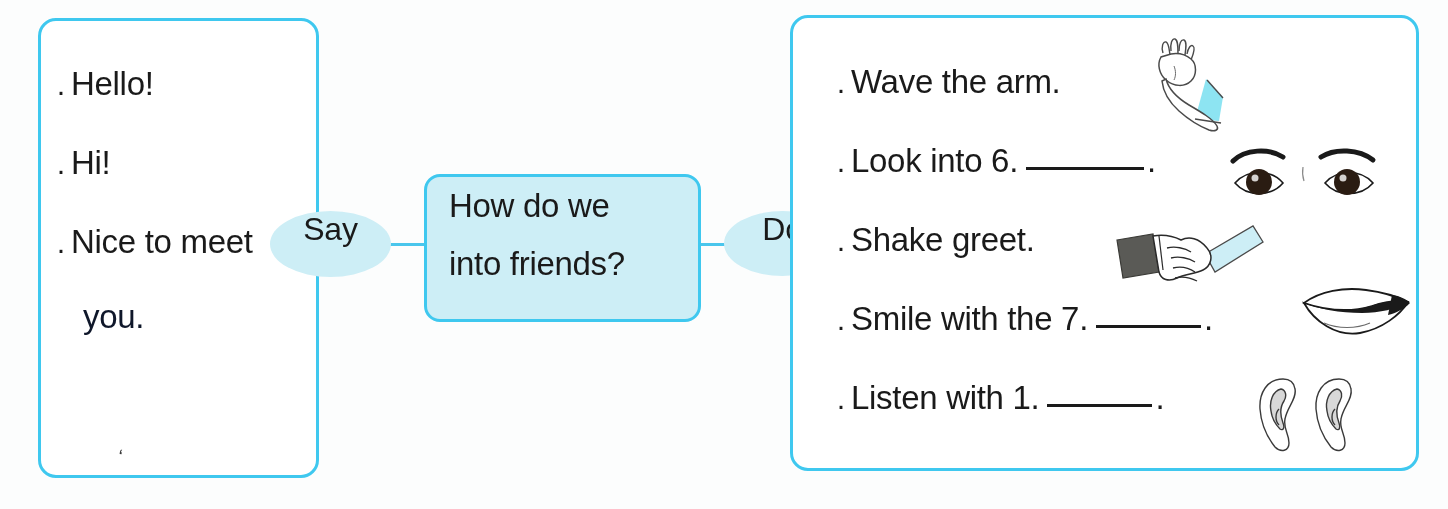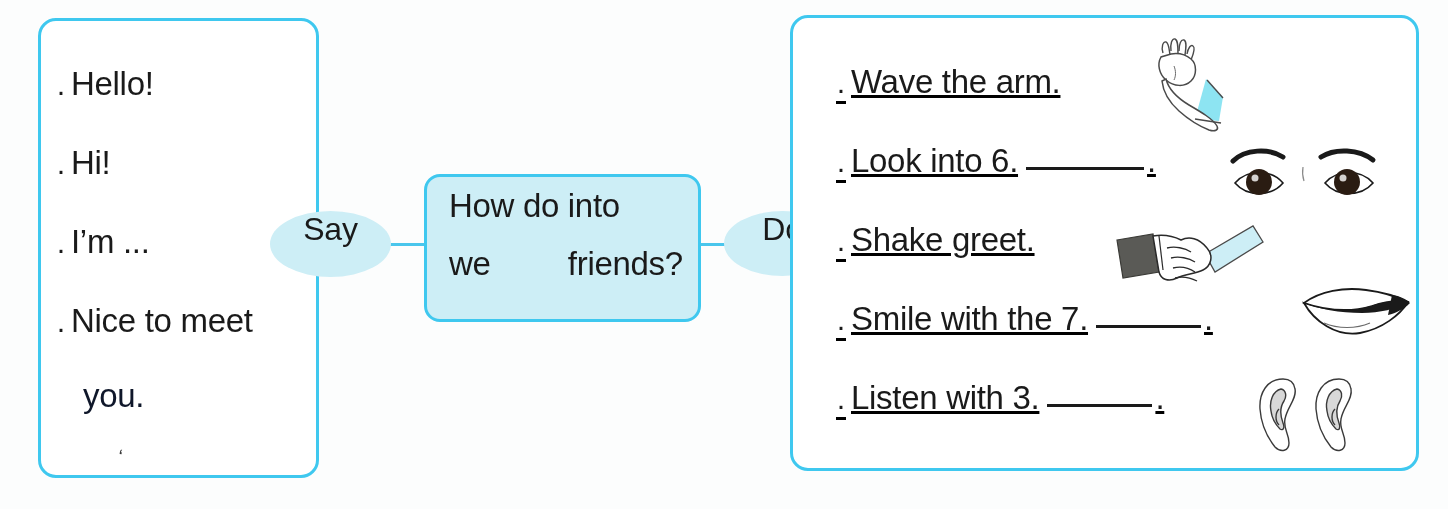--- a/index.html
+++ b/index.html
@@ -29,22 +29,22 @@
 
   #center-box {
     position: absolute;
     left: 424px; top: 174px;
     width: 277px; height: 148px;
     box-sizing: border-box;
     border: 3px solid #3fc8ef;
     border-radius: 16px;
     background: #cdeef6;
     display: flex;
-    flex-direction: row;
-    justify-content: space-between;
+    flex-direction: column;
+    justify-content: flex-start;
     padding-left: 22px;
   }
   #center-box .cline {
     font-size: 33px;
     color: #1a1a1a;
     line-height: 1.75;
     letter-spacing: -0.3px;
   }
 
   
@@ -79,21 +79,21 @@
   }
   #left-list  { left: 56px;  top: 62px;  width: 250px; }
   #right-list { left: 836px; top: 60px;  width: 580px; }
 
   .bullet-row {
     display: flex;
     align-items: flex-start;
     position: relative;
   }
   #left-list  .bullet-row { height: 79px; }
-  #right-list .bullet-row { height: 79px; text-decoration: underline; }
+  #right-list .bullet-row { height: 79px; }
 
   .bullet-dot {
     width: 15px;
     flex: 0 0 15px;
     font-size: 30px;
     line-height: 1;
     color: #1a1a1a;
     padding-top: 14px;
   }
   .bullet-dot::before { content: "\00B7"; }
@@ -153,24 +153,20 @@
     <li class="bullet-row">
       <span class="bullet-dot"></span>
       <span class="bullet-text">Hello!</span>
     </li>
     <li class="bullet-row">
       <span class="bullet-dot"></span>
       <span class="bullet-text">Hi!</span>
     </li>
     <li class="bullet-row">
       <span class="bullet-dot"></span>
-      <span class="bullet-text">I’m ...</span>
-    </li>
-    <li class="bullet-row">
-      <span class="bullet-dot"></span>
       <span class="bullet-text">Nice to meet</span>
     </li>
     <li class="cont-line">you.</li>
   </ul>
 
   <div id="stray-mark">ʻ</div>
 
   <div class="connector" id="conn-left"></div>
   <div class="connector" id="conn-right"></div>
 
@@ -201,21 +197,21 @@
     <li class="bullet-row">
       <span class="bullet-dot"></span>
       <span class="bullet-text">Shake greet.</span>
     </li>
     <li class="bullet-row">
       <span class="bullet-dot"></span>
       <span class="bullet-text"><span>Smile with the 7.</span><span class="blank-line blank-short"></span><span>.</span></span>
     </li>
     <li class="bullet-row">
       <span class="bullet-dot"></span>
-      <span class="bullet-text"><span>Listen with 3.</span><span class="blank-line blank-short"></span><span>.</span></span>
+      <span class="bullet-text"><span>Listen with 1.</span><span class="blank-line blank-short"></span><span>.</span></span>
     </li>
   </ul>
 
   <div class="illus" id="arm-illus">
     <svg viewBox="0 0 104 107" width="104" height="107">
       <path d="M73 48 L90 66 L86 90 L62 88 Z" fill="#8de4f2" stroke="none"></path>
       <path d="M30 22 C28 16 30 10 33 11 C36 12 36 18 37 24" fill="#fff" stroke="#4a4a4a" stroke-width="1.4"></path>
       <path d="M38 20 C37 13 39 7 42 8 C45 9 45 16 45 23" fill="#fff" stroke="#4a4a4a" stroke-width="1.4"></path>
       <path d="M46 20 C46 13 48 8 51 9 C54 10 53 17 52 24" fill="#fff" stroke="#4a4a4a" stroke-width="1.4"></path>
       <path d="M54 23 C55 17 58 13 60 15 C63 17 60 24 58 29" fill="#fff" stroke="#4a4a4a" stroke-width="1.4"></path>

